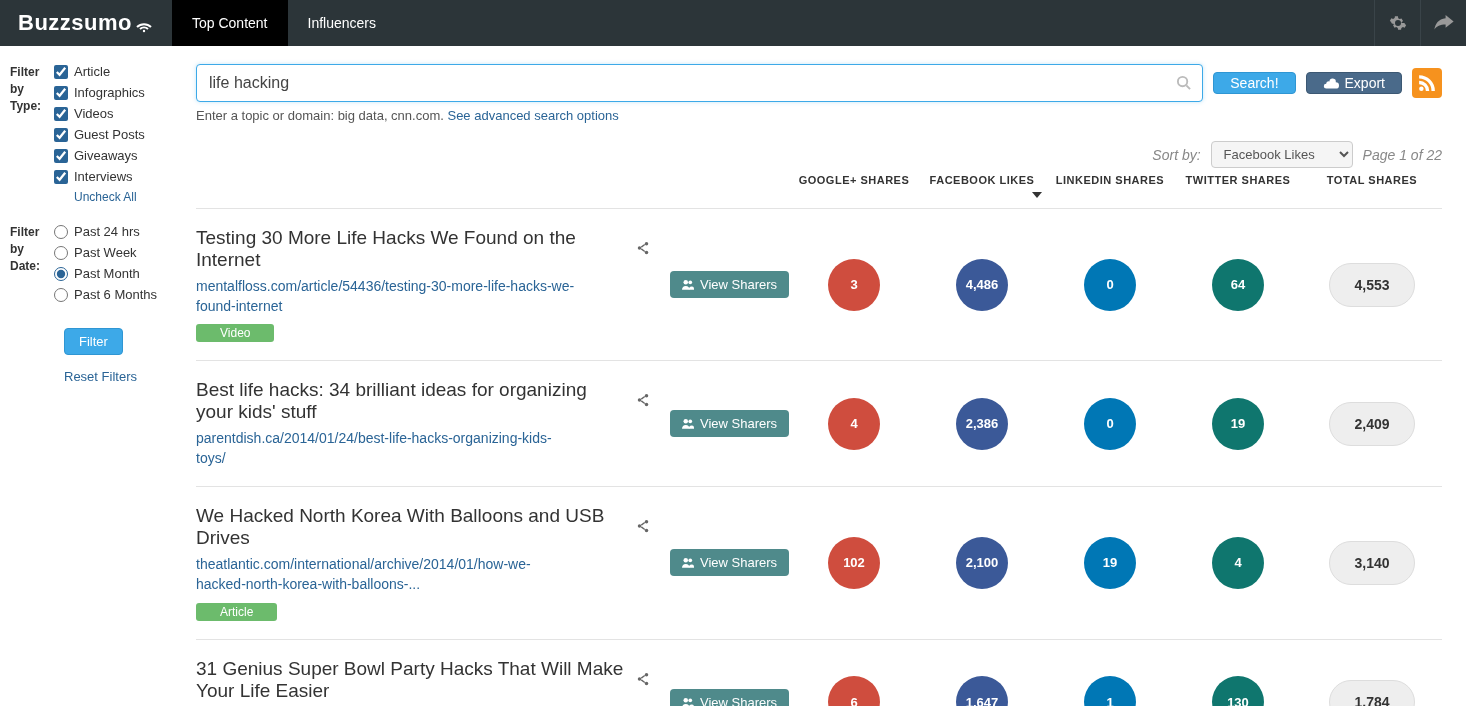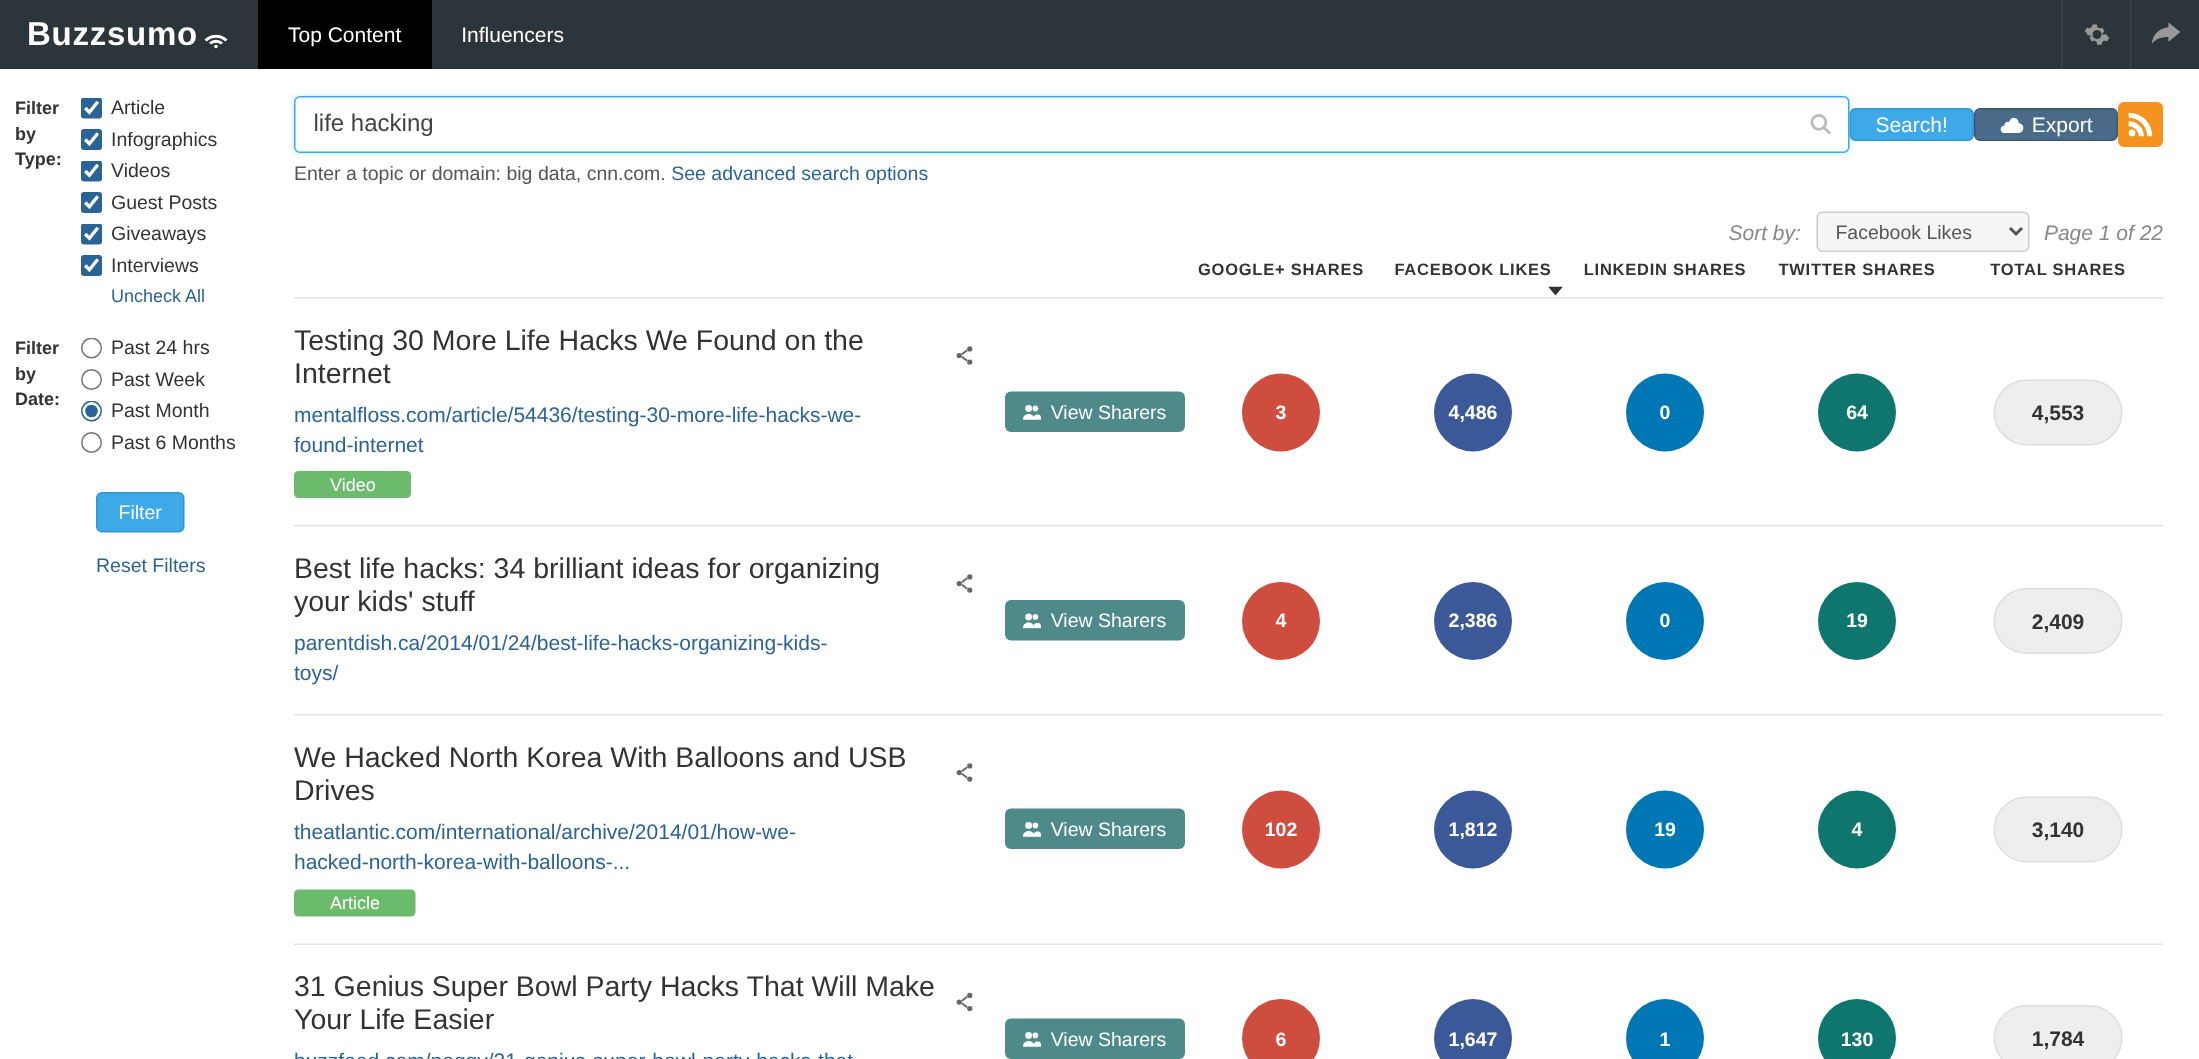--- a/index.html
+++ b/index.html
@@ -24,59 +24,59 @@
 .filter-group { display: flex; margin-bottom: 20px; }
 .filter-title { width: 44px; font-weight: bold; font-size: 12px; line-height: 1.4; }
 .filter-options { flex: 1; }
 .check-row, .radio-row { display: flex; align-items: center; margin-bottom: 6px; cursor: pointer; }
 .check-row input, .radio-row input { margin-right: 6px; accent-color: #2a6496; width: 14px; height: 14px; }
 .uncheck { color: #2a6496; font-size: 12px; cursor: pointer; margin-top: 4px; margin-left: 20px; }
 .filter-btn { background: #3da9e8; color: #fff; border: 1px solid #2f96d3; border-radius: 4px; padding: 5px 14px; font-size: 13px; cursor: pointer; margin-left: 54px; }
 .reset-link { color: #2a6496; font-size: 13px; cursor: pointer; margin-left: 54px; margin-top: 14px; display: block; }
 
 
-.searchrow { display: flex; align-items: center; margin-bottom: 6px; }
+.searchrow { display: flex; gap: 10px; align-items: center; margin-bottom: 6px; }
 .searchbox { flex: 1; position: relative; }
 .searchbox input { width: 100%; height: 38px; border: 1px solid #3da9e8; border-radius: 4px; padding: 0 36px 0 12px; font-size: 16px; color: #444; outline: none; box-shadow: 0 0 4px rgba(61,169,232,0.3); }
 .searchbox .search-ic { position: absolute; right: 12px; top: 11px; color: #bbb; }
 .btn { height: 22px; border-radius: 4px; padding: 0 16px; font-size: 14px; color: #fff; border: none; cursor: pointer; display: inline-flex; align-items: center; gap: 6px; }
 .btn-search { background: #3da9e8; border: 1px solid #2f96d3; }
 .btn-export { background: #4a6a8a; border: 1px solid #3c5873; }
 .rss { width: 30px; height: 30px; background: #f6921e; border-radius: 4px; display: flex; align-items: center; justify-content: center; cursor: pointer; }
 .hint { font-size: 13px; color: #555; margin-bottom: 18px; }
 .hint a { color: #2a6496; text-decoration: none; }
 
 
 .sortrow { display: flex; justify-content: flex-end; align-items: center; gap: 10px; margin-bottom: 6px; font-size: 14px; color: #888; font-style: italic; }
 .sortrow select { font-style: normal; padding: 4px 20px 4px 8px; border: 1px solid #ccc; border-radius: 4px; background: #f5f5f5; font-size: 13px; color: #555; }
 .pageinfo { font-style: italic; color: #888; }
 
 
-.thead { display: flex; border-bottom: 1px solid #e3e3e3; padding-bottom: 12px; font-size: 11px; font-weight: bold; color: #333; letter-spacing: 0.5px; }
+.thead { display: flex; border-bottom: 1px solid #e3e3e3; padding-bottom: 22px; font-size: 11px; font-weight: bold; color: #333; letter-spacing: 0.5px; }
 .colmain { flex: 1; }
 .colshare { width: 128px; text-align: center; position: relative; }
 .coltotal { width: 140px; text-align: center; }
 .sort-caret { position: absolute; right: 4px; top: 14px; }
 
 
 .trow { display: flex; border-bottom: 1px solid #e3e3e3; padding: 18px 0; align-items: center; }
 .rowmain { flex: 1; padding-right: 20px; }
 .title { font-size: 19px; color: #333; margin-bottom: 6px; display: flex; align-items: center; gap: 10px; }
 .title .share-ic { color: #666; cursor: pointer; }
 .url { color: #2a6496; font-size: 14px; text-decoration: none; display: block; max-width: 380px; line-height: 1.4; }
 .tag { display: inline-block; background: #6cbb6c; color: #fff; font-size: 12px; padding: 2px 24px; border-radius: 3px; margin-top: 8px; }
 .tag.article { background: #6cbb6c; }
 .viewsharers { background: #4f8a8b; color: #fff; border: none; border-radius: 4px; padding: 6px 12px; font-size: 13px; cursor: pointer; display: inline-flex; align-items: center; gap: 6px; align-self: center; }
 .circle { width: 52px; height: 52px; border-radius: 50%; color: #fff; display: flex; align-items: center; justify-content: center; font-size: 13px; font-weight: bold; margin: 0 auto; }
 .c-google { background: #cf4d3e; }
 .c-fb { background: #3b5998; }
 .c-li { background: #0077b5; }
 .c-tw { background: #0f766e; }
 .totalpill { width: 86px; height: 44px; border-radius: 24px; background: #eee; border: 1px solid #ddd; display: flex; align-items: center; justify-content: center; font-weight: bold; font-size: 14px; margin: 0 auto; }
-.colbtn { width: 120px; display:flex; align-items:center; justify-content:center; }
+.colbtn { width: 120px; display:flex; align-items:center; }
 </style>
 </head>
 <body>
 
 <div class="topnav">
   <div class="logo">
     <span>Buzzsumo</span>
     <svg width="20" height="20" viewBox="0 0 20 20">
         <path d="M3 14a10 10 0 0 1 14 0" stroke="#fff" stroke-width="2" fill="none"></path>
         <path d="M6 16a6 6 0 0 1 8 0" stroke="#fff" stroke-width="2" fill="none"></path>
@@ -311,21 +311,21 @@
                 <path d="M0 14c0-3 2-5 5-5s5 2 5 5z"></path>
                 <path d="M9 14c0-2.5 1-4.5 4-4.5s3 2 3 4.5z"></path>
               </svg>
               <span>View Sharers</span>
             </button>
           </div>
           <div class="colshare">
             <div class="circle c-google">102</div>
           </div>
           <div class="colshare">
-            <div class="circle c-fb">1,812</div>
+            <div class="circle c-fb">2,100</div>
           </div>
           <div class="colshare">
             <div class="circle c-li">19</div>
           </div>
           <div class="colshare">
             <div class="circle c-tw">4</div>
           </div>
           <div class="coltotal">
             <div class="totalpill">3,140</div>
           </div>

